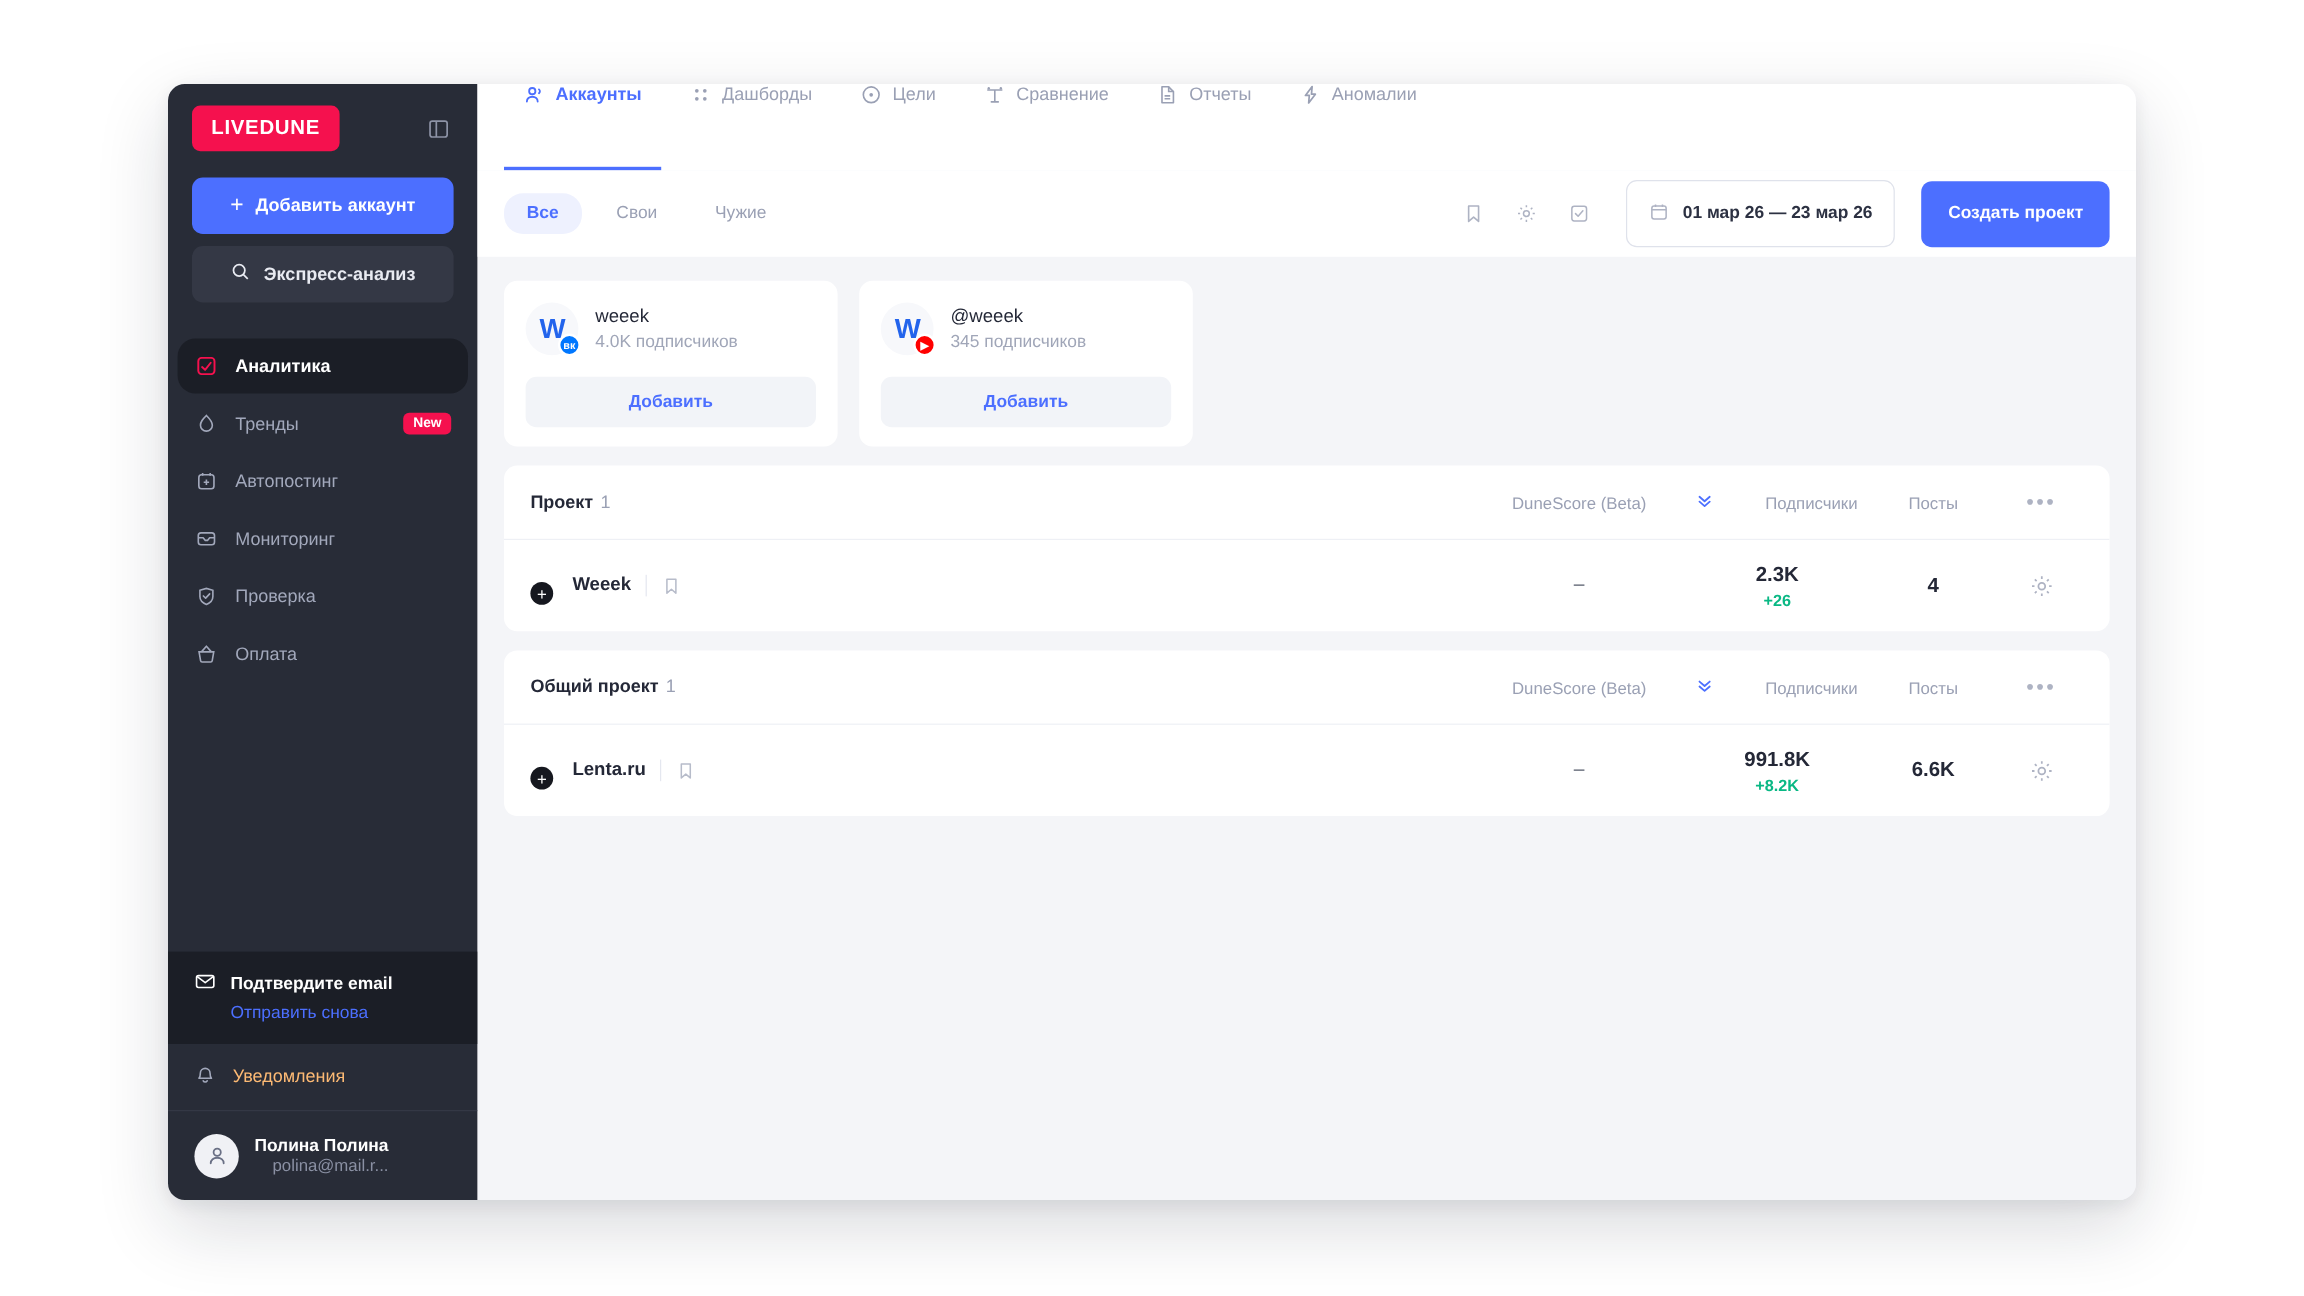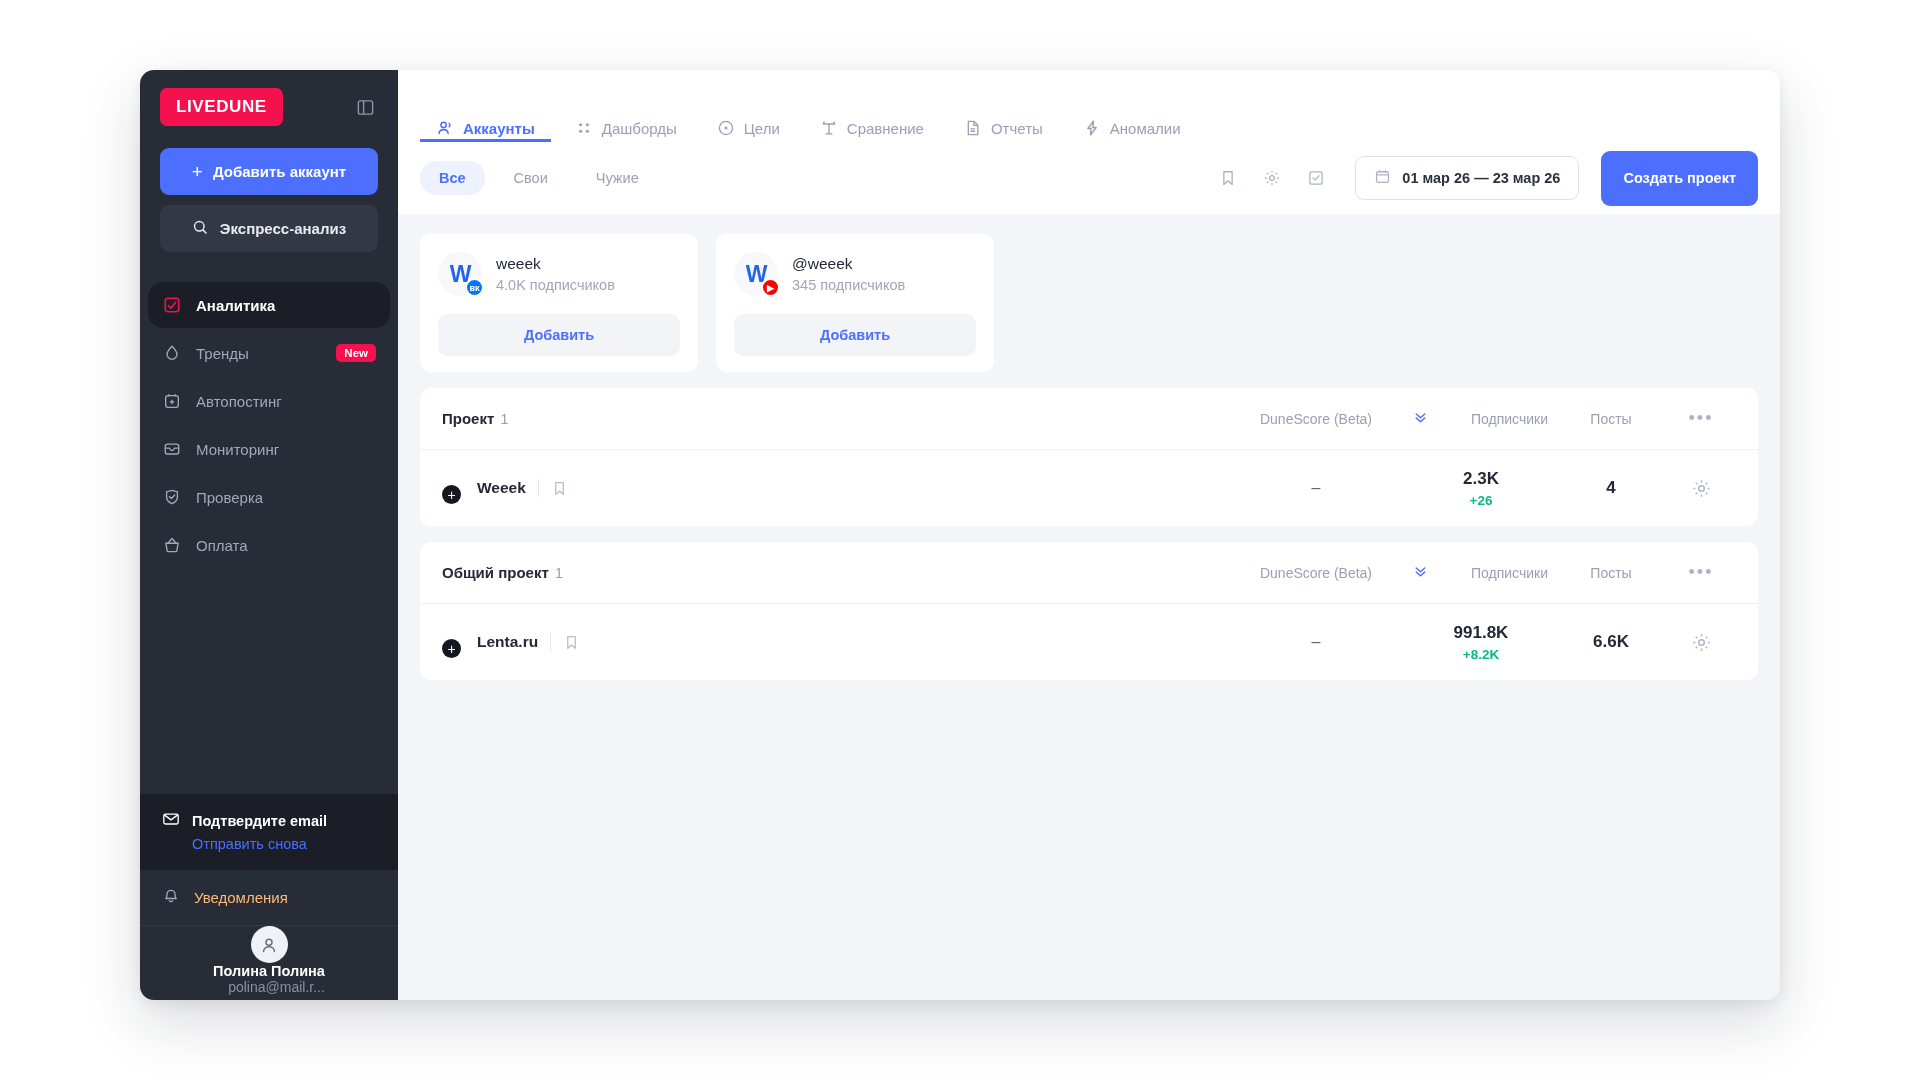--- a/index.html
+++ b/index.html
@@ -123,24 +123,23 @@
     height: 56px;
     display: flex; align-items: center; gap: 14px;
     padding: 0 22px;
     color: #fdba74;
     font-size: 15px;
     cursor: pointer;
     border-bottom: 1px solid #343845;
   }
   .user-row {
     height: 74px;
-    display: flex; align-items: center; 
+    display: flex; align-items: center; gap: 13px;
     padding: 0 22px;
     cursor: pointer;
-    flex-direction: column;
   }
   .avatar {
     width: 37px; height: 37px;
     border-radius: 50%;
     background: #f0f1f5;
     display: flex; align-items: center; justify-content: center;
     flex-shrink: 0;
   }
   .user-name { color: #fff; font-size: 14.5px; font-weight: bold; }
   .user-mail { color: #8a90a3; font-size: 14px; text-align: right; }
@@ -149,21 +148,21 @@
   .main { flex: 1; display: flex; flex-direction: column; background: #f4f5f8; min-width: 0; }
   .tabs-bar {
     background: #fff;
     height: 72px;
     display: flex; align-items: flex-end;
     padding: 0 22px;
     gap: 8px;
     flex-shrink: 0;
   }
   .tab {
-    display: flex; align-items: flex-end; gap: 9px;
+    display: flex; align-items: flex-start; gap: 9px;
     padding: 0 16px;
     height: 100%;
     color: #9aa0b4;
     font-size: 15px;
     cursor: pointer;
     border-bottom: 3px solid transparent;
     padding-bottom: 2px;
   }
   .tab .tab-ico { display: flex; align-items: center; }
   .tab.active { color: #4C6FFF; font-weight: bold; border-bottom-color: #4C6FFF; }
@@ -187,21 +186,21 @@
   .tb-spacer { flex: 1; }
   .icon-btn {
     width: 34px; height: 34px;
     display: flex; align-items: center; justify-content: center;
     cursor: pointer;
   }
   .date-range {
     display: flex; align-items: center; gap: 11px;
     border: 1px solid #dfe2eb;
     border-radius: 9px;
-    height: 44px;
+    height: 56px;
     padding: 0 18px;
     font-size: 14.5px;
     color: #2c3142;
     font-weight: bold;
     cursor: pointer;
     margin-left: 12px;
   }
   .btn-create {
     background: #4C6FFF;
     color: #fff;

